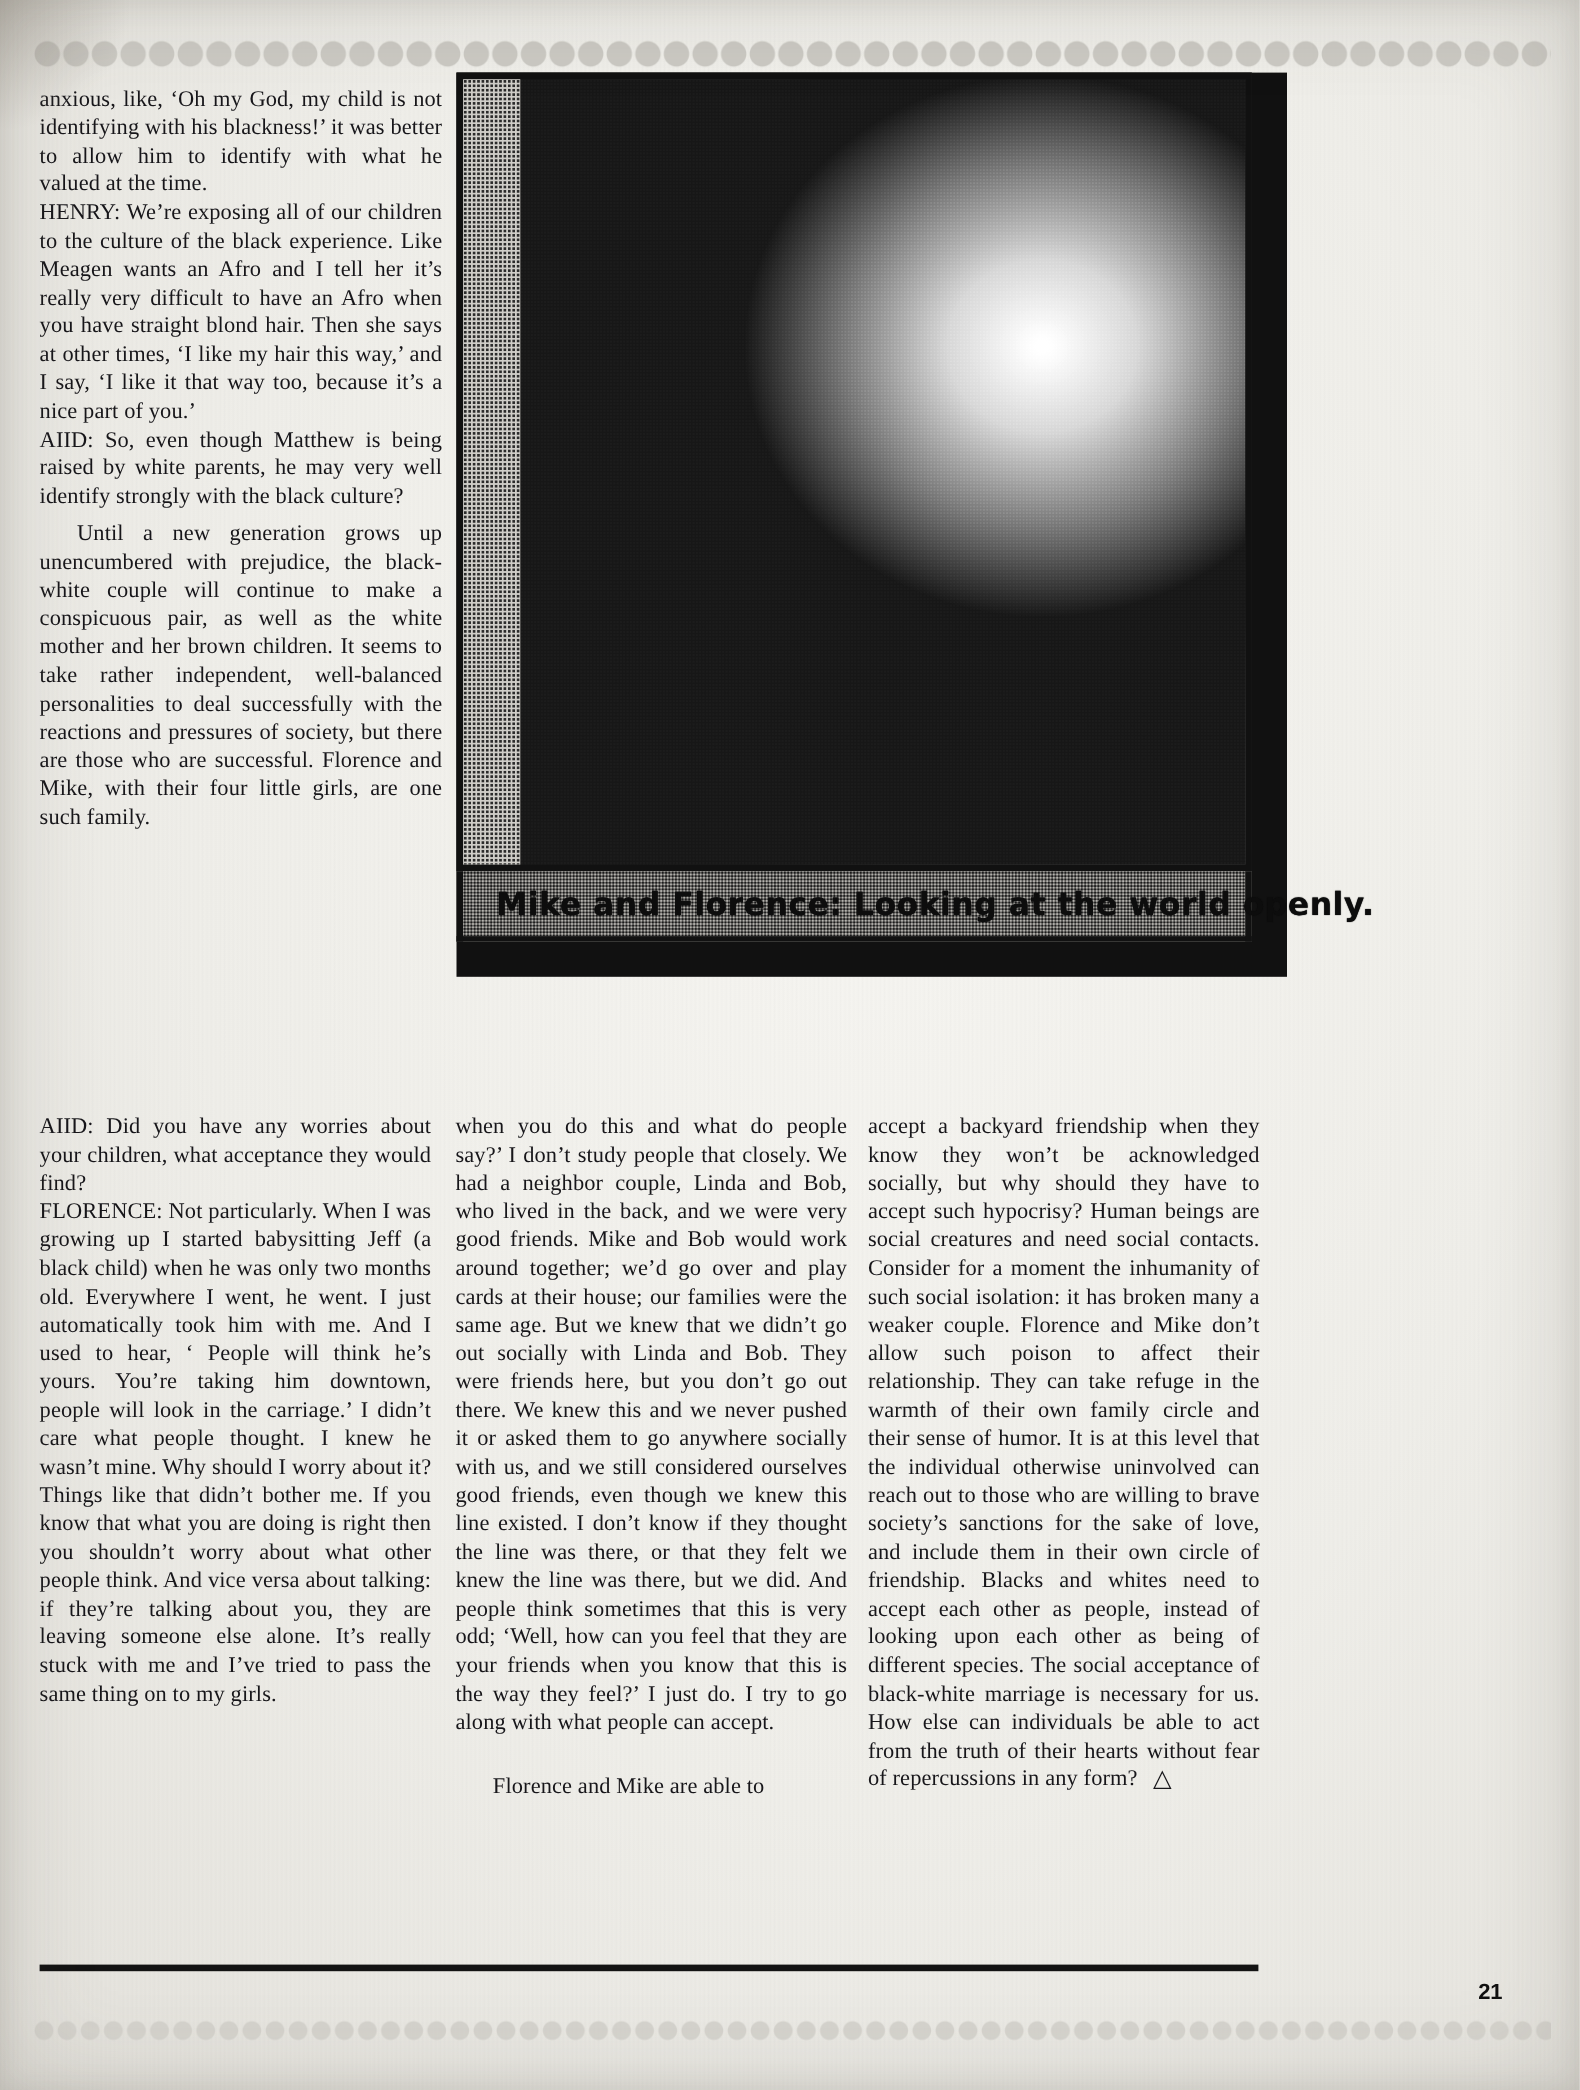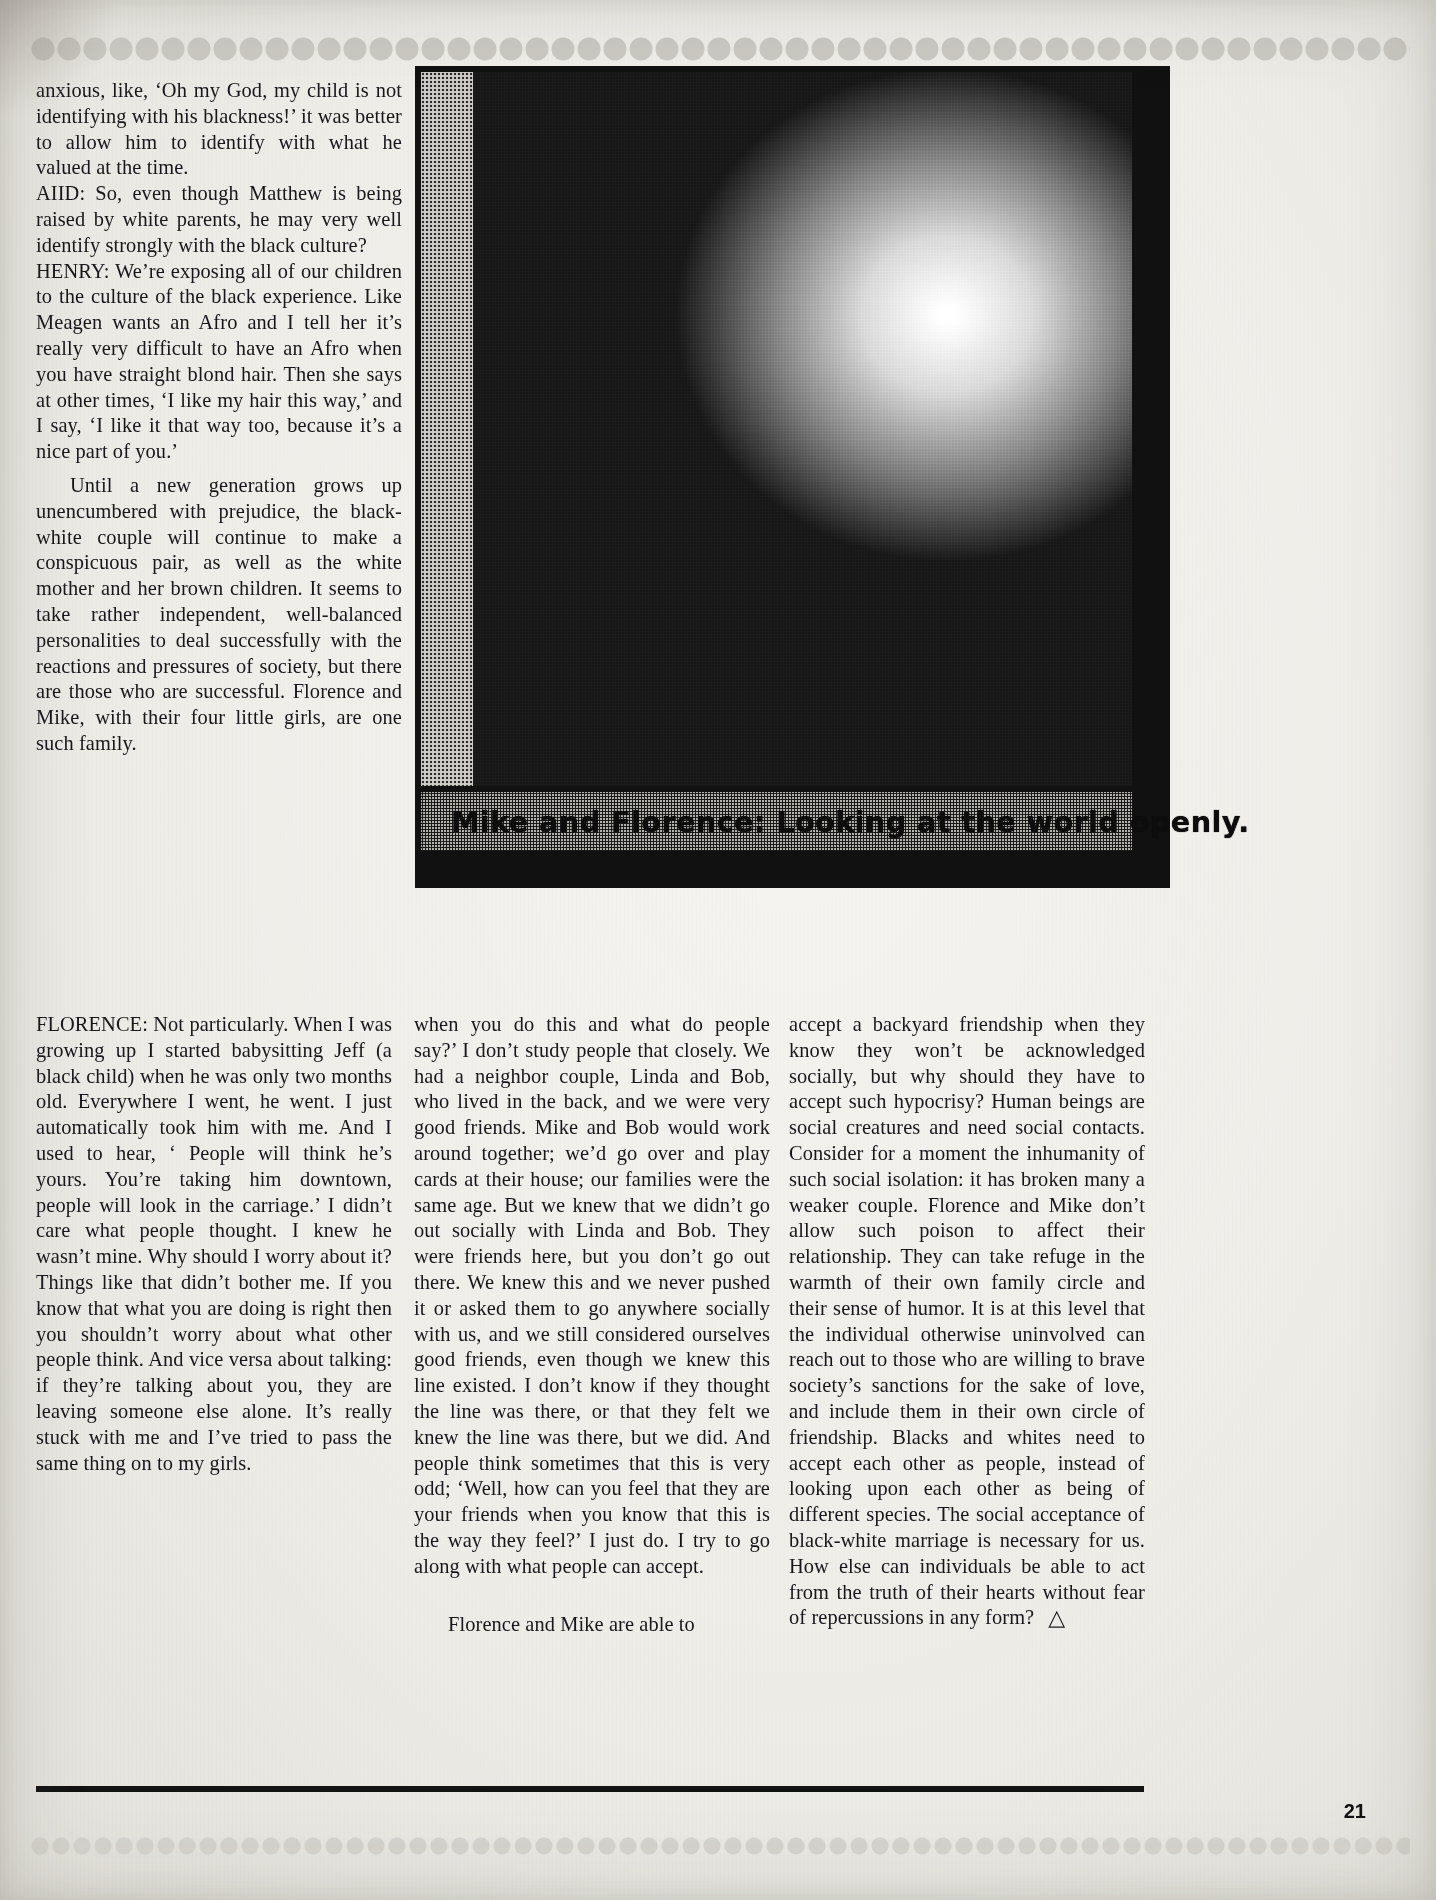--- a/index.html
+++ b/index.html
@@ -158,39 +158,40 @@
 <div class="page">
   <div class="scan-noise"></div>
 
   <div class="top-dots"></div>
   <div class="bottom-dots"></div>
 
   <div class="upper">
 
     <div class="col-intro">
       <p>anxious, like, ‘Oh my God, my child is not identifying with his blackness!’ it was better to allow him to identify with what he valued at the time.</p>
+      <p>HENRY: We’re exposing all of our children to the culture of the black experience. Like Meagen wants an Afro and I tell her it’s really very difficult to have an Afro when you have straight blond hair. Then she says at other times, ‘I like my hair this way,’ and I say, ‘I like it that way too, because it’s a nice part of you.’</p>
       <p>AIID: So, even though Matthew is being raised by white parents, he may very well identify strongly with the black culture?</p>
-      <p>HENRY: We’re exposing all of our children to the culture of the black experience. Like Meagen wants an Afro and I tell her it’s really very difficult to have an Afro when you have straight blond hair. Then she says at other times, ‘I like my hair this way,’ and I say, ‘I like it that way too, because it’s a nice part of you.’</p>
       <p class="indent">Until a new generation grows up unencumbered with prejudice, the black-white couple will continue to make a conspicuous pair, as well as the white mother and her brown children. It seems to take rather independent, well-balanced personalities to deal successfully with the reactions and pressures of society, but there are those who are successful. Florence and Mike, with their four little girls, are one such family.</p>
     </div>
 
     <div class="photo-wrap">
       <div class="photo-frame">
         <div class="photo-img"></div>
         <div class="halftone-band"></div>
       </div>
       <div class="caption-bar">
         <span class="caption-text">Mike and Florence: Looking at the  world openly.</span>
       </div>
     </div>
   </div>
 
   <div class="lower">
 
     <div class="bcol" id="bcol1">
+      <p>AIID: Did you have any worries about your children, what acceptance they would find?</p>
       <p>FLORENCE: Not particularly. When I was growing up I started babysitting Jeff (a black child) when he was only two months old. Everywhere I went, he went. I just automatically took him with me. And I used to hear, ‘ People will think he’s yours. You’re taking him downtown, people will look in the carriage.’ I didn’t care what people thought. I knew he wasn’t mine. Why should I worry about it? Things like that didn’t bother me. If you know that what you are doing is right then you shouldn’t worry about what other people think. And vice versa about talking: if they’re talking about you, they are leaving someone else alone. It’s really stuck with me and I’ve tried to pass the same thing on to my girls.</p>
     </div>
 
     <div class="bcol" id="bcol2">
       <p>when you do this and what do people say?’ I don’t study people that closely. We had a neighbor couple, Linda and Bob, who lived in the back, and we were very good friends. Mike and Bob would work around together; we’d go over and play cards at their house; our families were the same age. But we knew that we didn’t go out socially with Linda and Bob. They were friends here, but you don’t go out there. We knew this and we never pushed it or asked them to go anywhere socially with us, and we still considered ourselves good friends, even though we knew this line existed. I don’t know if they thought the line was there, or that they felt we knew the line was there, but we did. And people think sometimes that this is very odd; ‘Well, how can you feel that they are your friends when you know that this is the way they feel?’ I just do. I try to go along with what people can accept.</p>
       <p class="indent gap">Florence and Mike are able to</p>
     </div>
 
     <div class="bcol" id="bcol3">
       <p><span>accept a backyard friendship when they know they won’t be acknowledged socially, but why should they have to accept such hypocrisy? Human beings are social creatures and need social contacts. Consider for a moment the inhumanity of such social isolation: it has broken many a weaker couple. Florence and Mike don’t allow such poison to affect their relationship. They can take refuge in the warmth of their own family circle and their sense of humor. It is at this level that the individual otherwise uninvolved can reach out to those who are willing to brave society’s sanctions for the sake of love, and include them in their own circle of friendship. Blacks and whites need to accept each other as people, instead of looking upon each other as being of different species. The social acceptance of black-white marriage is necessary for us. How else can individuals be able to act from the truth of their hearts without fear of repercussions in any form?</span><span class="endmark">△</span></p>

